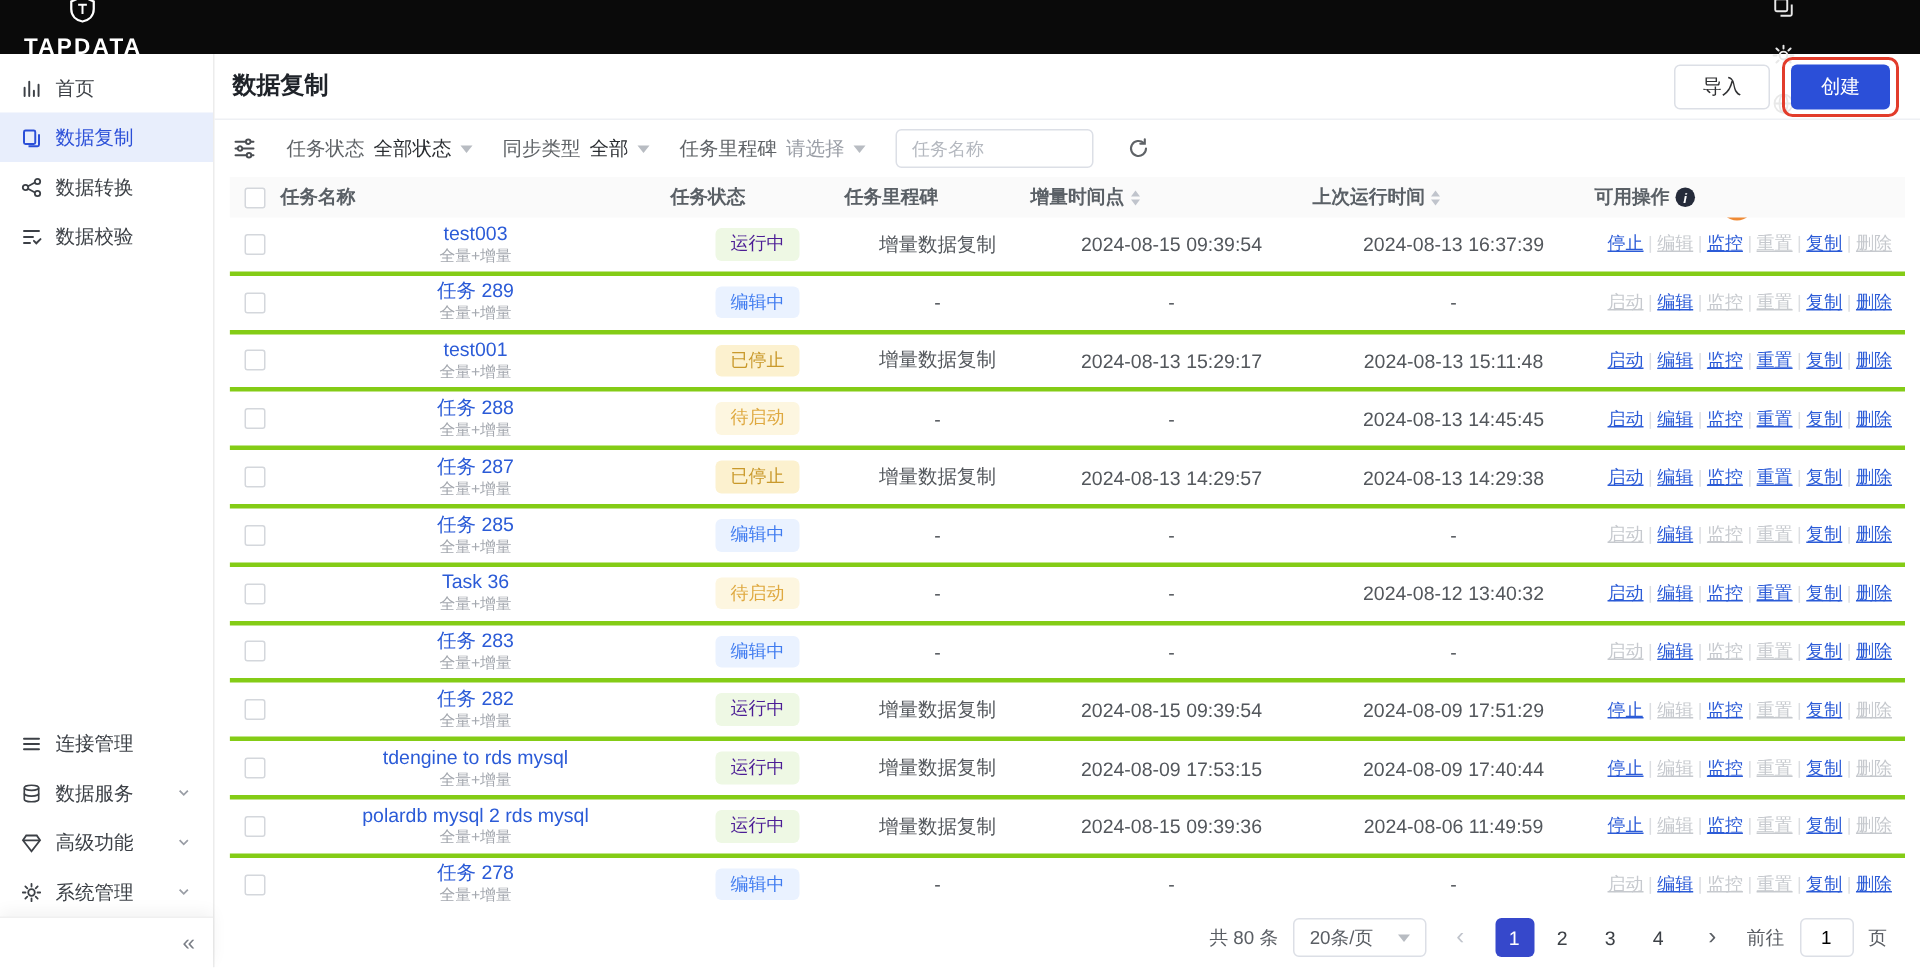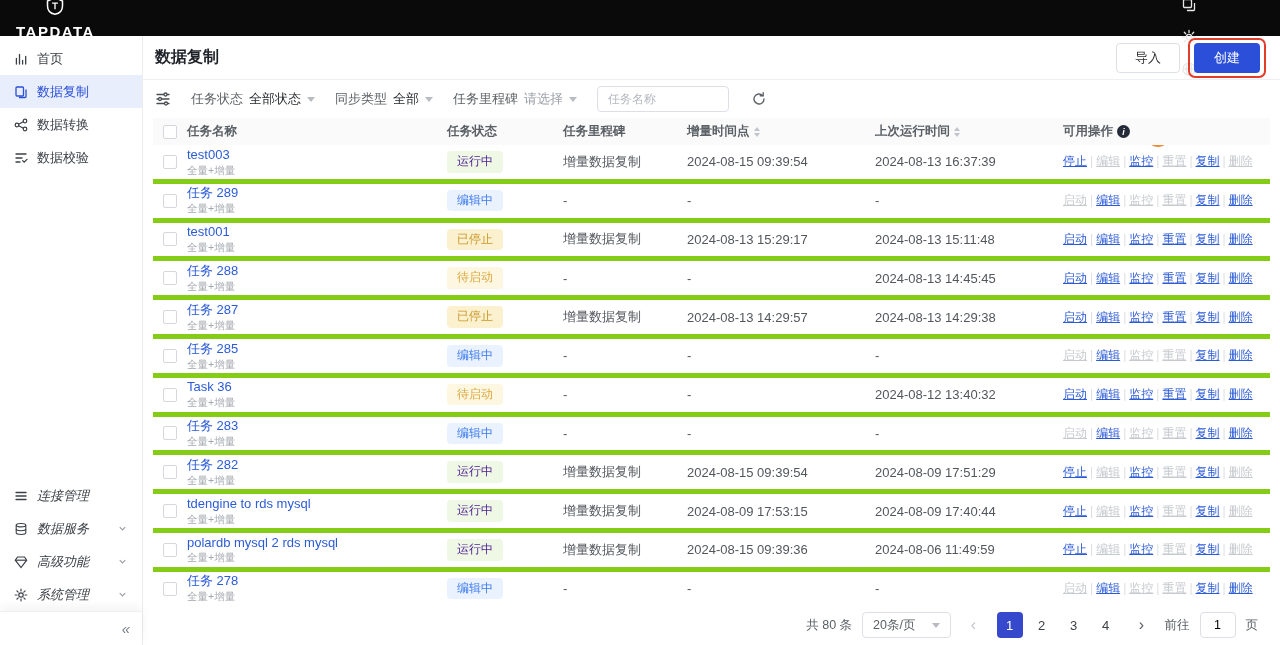--- a/index.html
+++ b/index.html
@@ -26,21 +26,21 @@
   
   .layout { display:flex; height:609px; }
 
   
   .sidebar { width:143px; border-right:1px solid #ececec; display:flex; flex-direction:column; padding-top:6px; background:#fff; }
   .side-item { height:33px; display:flex; align-items:center; gap:9px; padding:0 14px; font-size:13px; color:#3c4046; cursor:pointer; white-space:nowrap; }
   .side-item.active { background:#e8eefc; color:#2b4fd8; }
   .side-icon { display:inline-flex; }
   .side-icon svg { stroke:currentColor; }
   .side-chevron { margin-left:auto; display:inline-flex; color:#9a9ea6; }
-  .side-bottom { margin-top:auto;font-style:italic; }
+  .side-bottom { margin-top:auto; }
   .collapse-bar { height:34px; border-top:1px solid #f0f0f0; box-shadow:0 -4px 10px rgba(0,0,0,.05); display:flex; align-items:center; justify-content:flex-end; padding:0 12px; color:#7a7e86; font-size:15px; cursor:pointer; }
 
   
   .main { flex:1; display:flex; flex-direction:column; min-width:0; }
   .page-header { height:44px; display:flex; align-items:center; justify-content:space-between; padding:0 20px 0 12px; border-bottom:1px solid #eef0f4; }
   .page-title { font-size:16px; font-weight:bold; color:#1f2329; }
   .header-actions { display:flex; align-items:center; gap:14px; }
   .btn-plain { background:#fff; border:1px solid #dcdfe6; border-radius:4px; padding:5px 18px; font-size:13px; color:#303133; cursor:pointer; }
   .btn-create { padding:6px 20px; font-size:13px; cursor:pointer; }
   .create-wrap { position:relative; display:inline-flex; }
@@ -57,21 +57,21 @@
   .search-box input { width:132px; height:26px; border:1px solid #dcdfe6; border-radius:4px; padding:0 10px; font-size:12px; font-family:inherit; color:#303133; outline:none; }
   .search-box input::placeholder { color:#b4b8bf; }
   .refresh-btn { background:none; border:none; display:inline-flex; cursor:pointer; padding:2px; }
 
   
   .table-wrap { flex:1; display:flex; flex-direction:column; margin:0 10px; overflow:hidden; }
   .thead, .trow { display:grid; grid-template-columns:34px 260px 116px 124px 188px 188px minmax(0,1fr); align-items:center; }
   .thead { height:27px; background:#fafafa; font-size:12.5px; font-weight:bold; color:#5a6066; }
   .th { display:flex; align-items:center; gap:4px; }
   .tbody { flex:1; overflow:hidden; }
-  .trow { height:38.8px; border-bottom:5px solid #84cc16; }
+  .trow { height:38.8px; border-bottom:3px solid #84cc16;text-align:center; }
   .checkbox { width:14px; height:14px; border:1px solid #d4d7dc; border-radius:2px; background:#fff; display:inline-block; cursor:pointer; }
   .cell-cb { display:flex; justify-content:center; }
   .name-cell { display:flex; flex-direction:column; justify-content:center; line-height:1.3; }
   .task-link { color:#2b5bd7; text-decoration:none; font-size:13px; }
   .task-sub { color:#a3a7ae; font-size:10.5px; }
   .status-badge { display:inline-block; padding:3px 10px; border-radius:4px; font-size:12px; line-height:1.3; }
   .st-running { color:#4c1d95; background:#eef8e4; }
   .st-editing { color:#3f7bf0; background:#eaf2ff; }
   .st-stopped { color:#c9992b; background:#fcf1cf; }
   .st-pending { color:#dfa940; background:#fdf6e0; }

